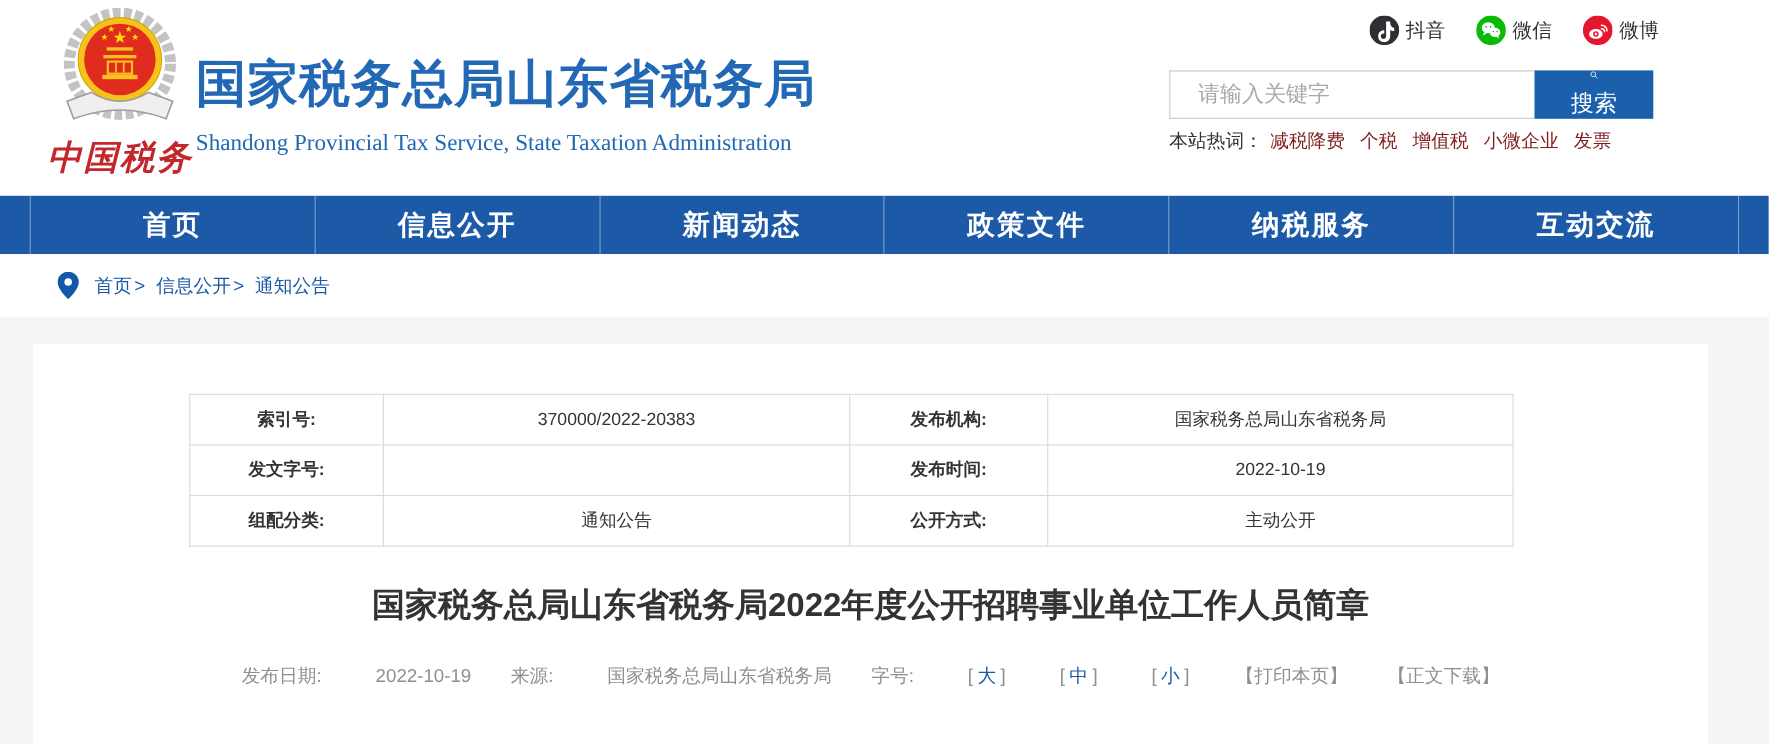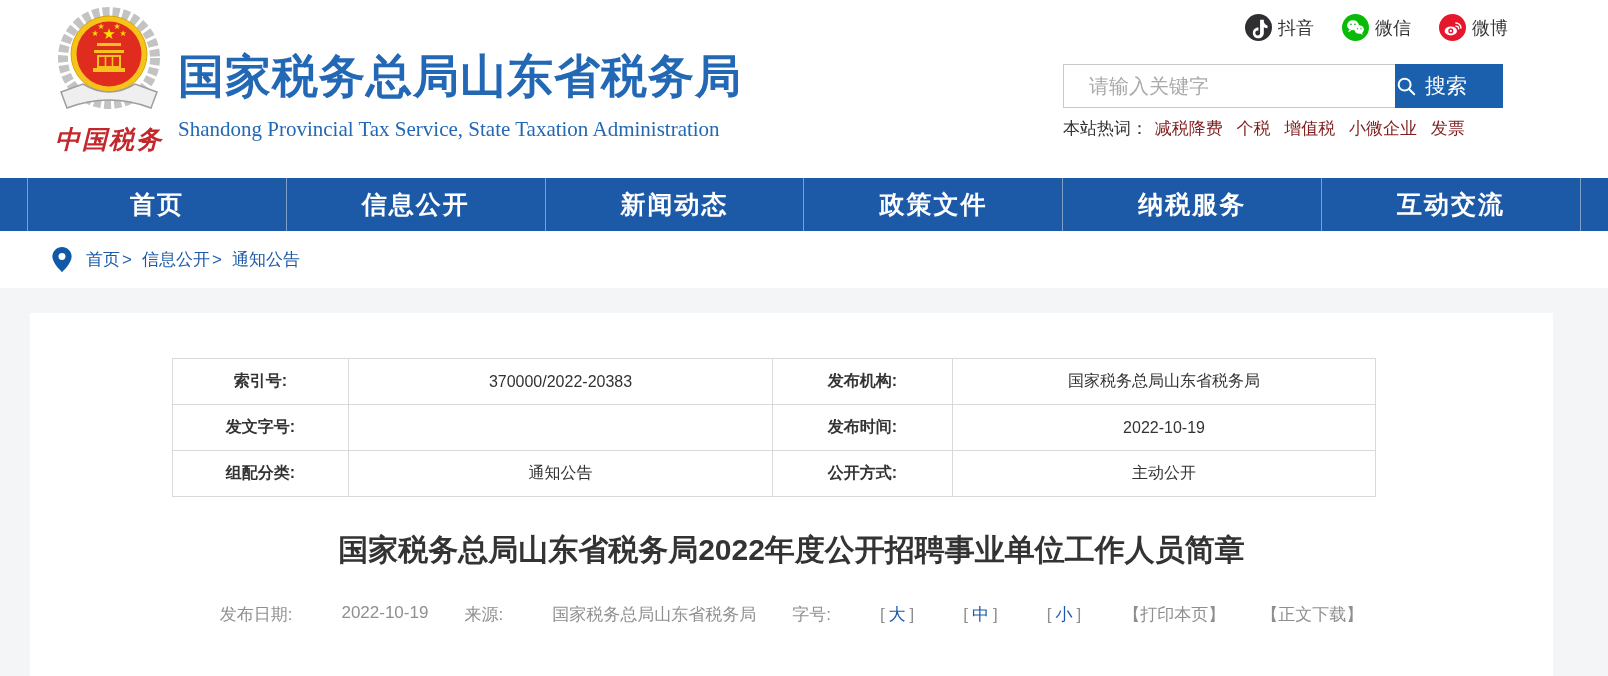--- a/index.html
+++ b/index.html
@@ -9,39 +9,40 @@
     background:#f4f5f6;
     font-family:"Liberation Sans","DejaVu Sans",sans-serif;
     color:#333;
   }
   
   .header { position:absolute; left:0; top:0; width:1608px; height:178px; background:#fff; }
   .logo { position:absolute; left:42px; top:6px; width:134px; text-align:center; cursor:pointer; }
   .logo svg { display:block; margin:0 auto; }
   .logo-caption {
     font-family:"DejaVu Serif","Liberation Serif",serif; font-style:italic; font-weight:bold;
-    color:#c3272b; font-size:25px; letter-spacing:2px; margin-top:1px; white-space:nowrap;
+    color:#c3272b; font-size:31px; letter-spacing:2px; margin-top:1px; white-space:nowrap;
   }
   .brand { position:absolute; left:178px; top:46px; }
   .site-title { font-size:46px; font-weight:bold; color:#2268b5; letter-spacing:1px; white-space:nowrap; }
   .site-subtitle { margin-top:9px; font-family:"Liberation Serif","DejaVu Serif",serif; font-size:21px; color:#2268b5; white-space:nowrap; }
   .social-row { position:absolute; top:14px; right:100px; display:flex; gap:28px; align-items:center; }
   .social-item { display:flex; align-items:center; gap:6px; font-size:18px; color:#333; text-decoration:none; cursor:pointer; }
   .social-item svg { display:block; }
   .search-row { position:absolute; left:1063px; top:64px; display:flex; }
   .search-input {
     width:332px; height:44px; border:1px solid #c9c9c9; border-right:none;
     padding:0 25px; font-size:20px; color:#333; outline:none; background:#fff;
     font-family:"Liberation Sans","DejaVu Sans",sans-serif;
   }
   .search-input::placeholder { color:#a9a9a9; }
   .search-button {
     width:108px; height:44px; background:#1a60ad; color:#fff; border:none; font-size:21px;
     display:flex; align-items:center; gap:8px; cursor:pointer;
     font-family:"Liberation Sans","DejaVu Sans",sans-serif;
+    flex-direction:column;
   }
   .hotwords { position:absolute; left:1063px; top:117px; font-size:17px; color:#333; white-space:nowrap; }
   .hotwords .hw-label { margin-right:2px; }
   .hotword { color:#7f1d1d; text-decoration:none; margin-right:9px; cursor:pointer; }
   
   .nav { position:absolute; left:0; top:178px; width:1608px; height:53px; background:#1c5aa8; }
   .nav-inner { margin:0 27px; height:53px; display:flex; }
   .nav-item {
     flex:1; display:flex; align-items:center; justify-content:center;
     color:#fff; font-size:25px; font-weight:bold; text-decoration:none;
@@ -60,21 +61,21 @@
   .info td {
     border:1px solid #d9d9d9; height:40px; text-align:center;
     font-size:16px; color:#333; padding:12px 10px; overflow:hidden; white-space:nowrap;
   }
   .info td.lab { font-weight:bold; }
   .article-title { margin-top:33px; text-align:center; font-size:30px; font-weight:bold; color:#333; }
   .meta {
     margin-top:32px; display:flex; justify-content:center; align-items:center;
     gap:36px; font-size:17px; color:#8f8f8f;
   }
-  .meta .grp { display:flex; white-space:nowrap;gap:43px; }
+  .meta .grp { display:flex; align-items:center; white-space:nowrap;gap:43px; }
   .meta .lbl { margin-right:6px; }
   .meta a { color:#8f8f8f; text-decoration:none; cursor:pointer; }
   .size-btn { cursor:pointer; margin-right:6px; color:#8f8f8f; text-decoration:none; }
   .size-char { color:#1c5aa8; margin:0 4px; }
 </style>
 </head>
 <body>
 
 <div class="header">
 

